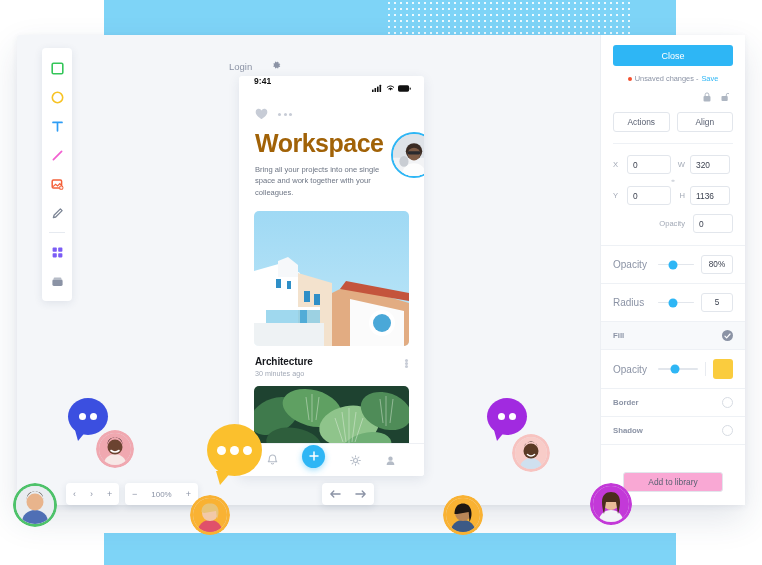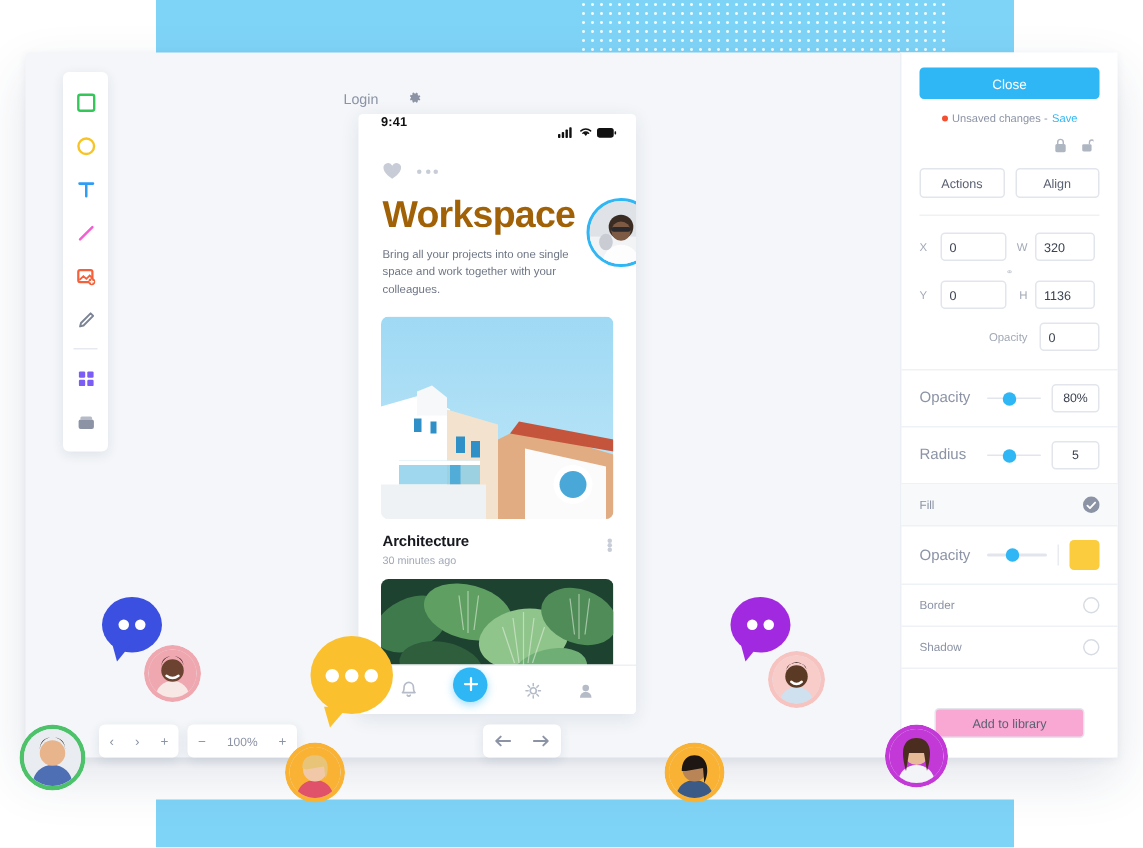--- a/index.html
+++ b/index.html
@@ -141,21 +141,21 @@
     position: absolute; top: 50%; width: 9px; height: 9px; border-radius: 50%;
     background: #2eb6f5; transform: translate(-50%,-50%); cursor: pointer;
   }
   .valbox {
     height: 19px; min-width: 32px; border: 1px solid #e2e6ec; border-radius: 3px;
     font-size: 8.2px; color: #3c4250; display: flex; align-items: center; justify-content: center;
     padding: 0 4px;
   }
   .togglerow {
     display: flex; align-items: center; justify-content: space-between;
-    padding: 8px 12px; font-size: 7.8px; color: #8b93a5;
+    padding: 8px 12px; font-size: 7.8px; color: #8b93a5; font-weight: bold;
   }
   .togglerow.shaded { background: #f7f9fb; }
   .check-on {
     width: 11px; height: 11px; border-radius: 50%; background: #8b93a5;
     display: flex; align-items: center; justify-content: center;
   }
   .check-off { width: 11px; height: 11px; border-radius: 50%; border: 1px solid #d7dce3; }
   .swatch { width: 20px; height: 20px; border-radius: 3px; background: #facc3e; }
   .divider-v { width: 1px; height: 14px; background: #e8ebf0; }
 

